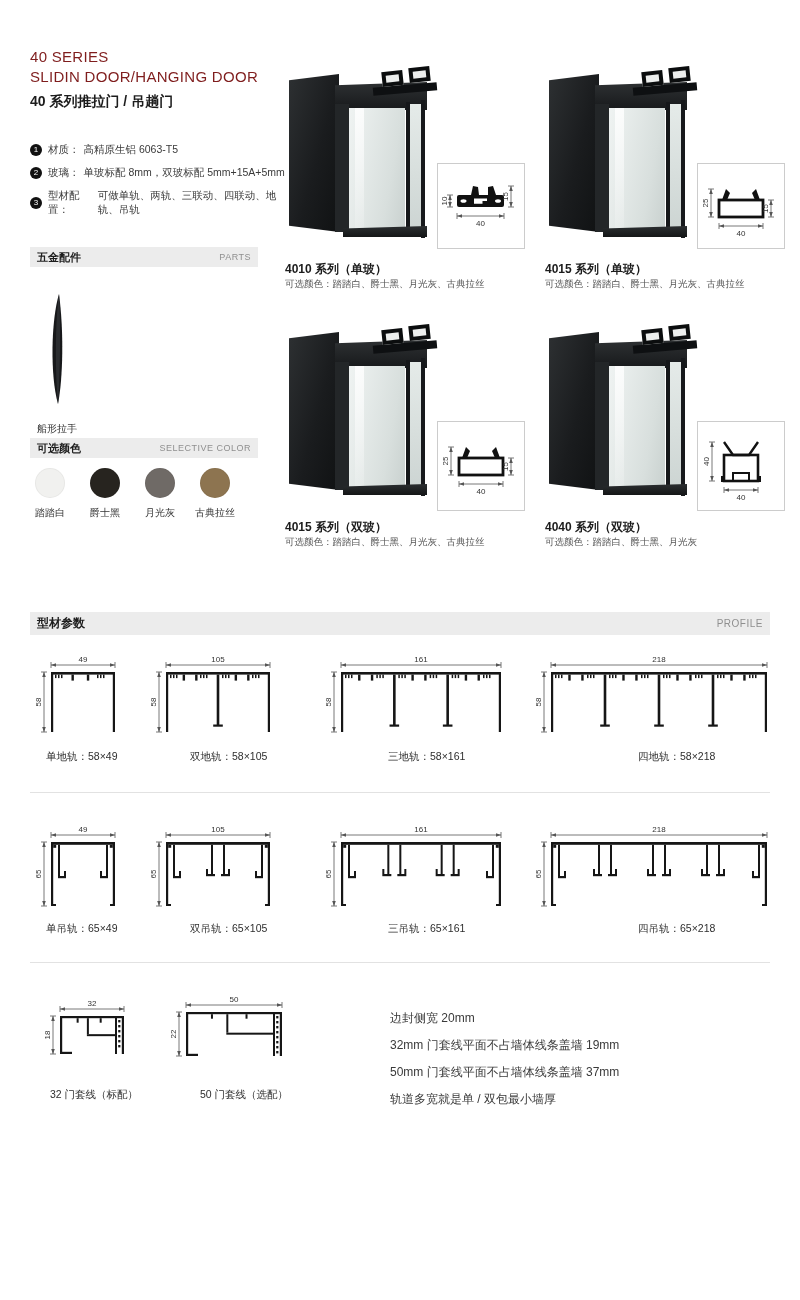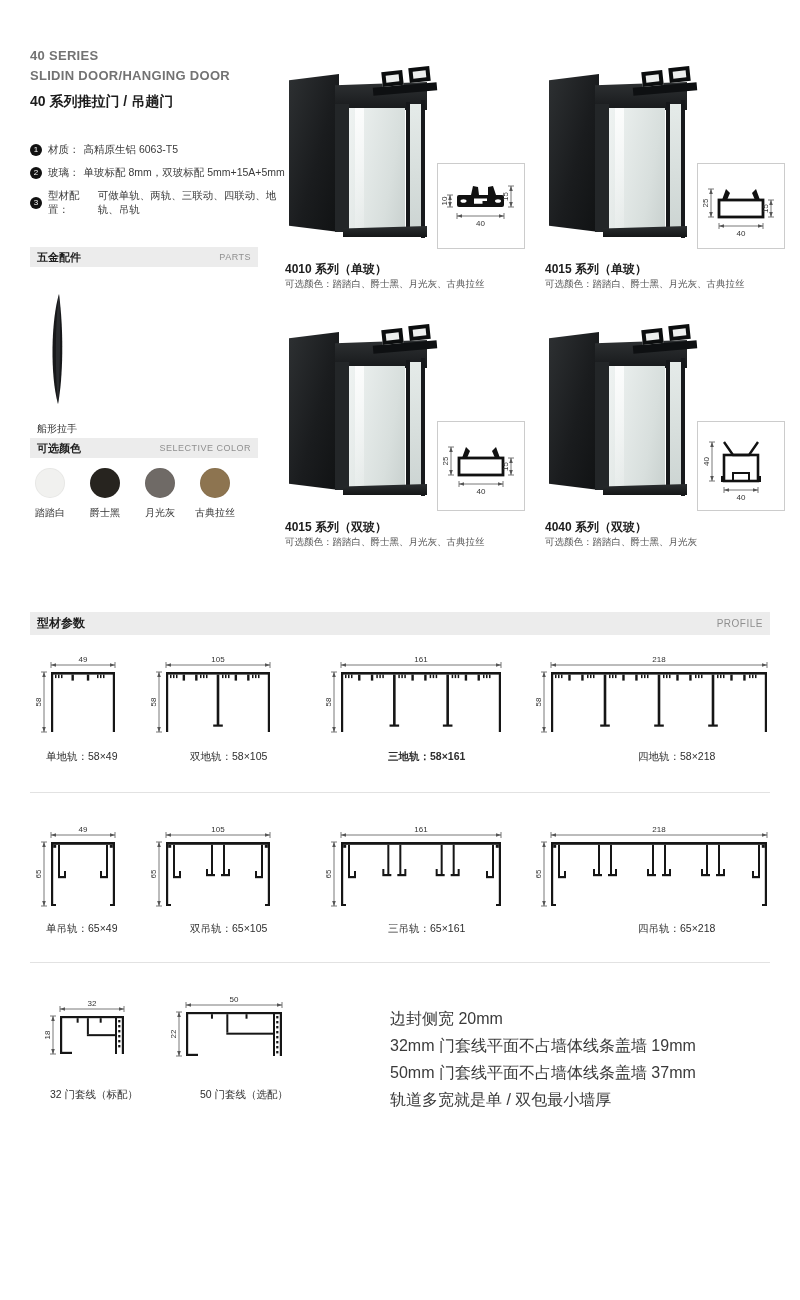--- a/index.html
+++ b/index.html
@@ -1,21 +1,21 @@
 <!DOCTYPE html>
 <html><head>
 <meta charset="utf-8">
 <style>
   html,body{margin:0;padding:0;background:#fff;}
   .page{position:relative;width:800px;height:1300px;background:#fff;overflow:hidden;
         font-family:"Liberation Sans",sans-serif;color:#222;}
   .abs{position:absolute;}
 
   
-  .t-en{font-size:13px;font-weight:700;letter-spacing:.3px;color:#737373;}
+  .t-en{font-size:15px;font-weight:400;letter-spacing:.3px;color:#7f1d1d;}
   .t-cn{font-size:14px;font-weight:700;color:#1c1c1c;}
   .spec-row{display:flex;align-items:center;margin-bottom:9px;font-size:10.5px;color:#3a3a3a;}
   .spec-num{display:inline-block;width:12px;height:12px;border-radius:50%;background:#111;color:#fff;
             font-size:8px;line-height:12px;text-align:center;margin-right:6px;flex:0 0 12px;}
   .spec-label{margin-right:4px;}
 
   
   .band{display:flex;justify-content:space-between;align-items:center;background:#ececec;
         padding:0 7px;box-sizing:border-box;}
   .band .cn{font-weight:700;font-size:11px;color:#1d1d1d;}
@@ -61,21 +61,21 @@
 
   
   .secbox{position:absolute;border:1px solid #ccc;background:#fff;}
 
   
   .prod-name{font-size:12px;font-weight:700;color:#1c1c1c;}
   .prod-colors{font-size:9.5px;color:#555;}
 
   
   .track-label{position:absolute;font-size:10.5px;color:#2e2e2e;}
-  .note-line{font-size:16px;color:#3a3a3a;line-height:27px;white-space:nowrap;}
+  .note-line{font-size:12px;color:#3a3a3a;line-height:27px;white-space:nowrap;}
 
   svg text{font-family:"Liberation Sans",sans-serif;}
 </style>
 </head>
 <body>
 
 <div class="page">
 
   <div class="abs t-en" style="left:30px;top:48px;">40 SERIES</div>
   <div class="abs t-en" style="left:30px;top:68px;">SLIDIN DOOR/HANGING DOOR</div>
@@ -464,21 +464,21 @@
         <rect x="70.7" y="18.6" width="2.6" height="51" fill="#161616"></rect>
         <rect x="67.2" y="68.5" width="9.6" height="2.2" fill="#161616"></rect>
         <rect x="124.7" y="18.6" width="2.6" height="51" fill="#161616"></rect>
         <rect x="121.2" y="68.5" width="9.6" height="2.2" fill="#161616"></rect>
         <rect x="178.7" y="18.6" width="2.6" height="51" fill="#161616"></rect>
         <rect x="175.2" y="68.5" width="9.6" height="2.2" fill="#161616"></rect>
       </svg></div>
 
   <div class="track-label" style="left:46px;top:750px;">单地轨：58×49</div>
   <div class="track-label" style="left:190px;top:750px;">双地轨：58×105</div>
-  <div class="track-label" style="left:388px;top:750px;font-weight:bold;">三地轨：58×161</div>
+  <div class="track-label" style="left:388px;top:750px;">三地轨：58×161</div>
   <div class="track-label" style="left:638px;top:750px;">四地轨：58×218</div>
 
   <div class="hrule" style="left:30px;top:792px;width:740px;"></div>
 
   <div class="abs prof" style="left:33px;top:826px;"><svg width="90" height="90" viewBox="0 0 90 90">
         <line x1="18" y1="9" x2="82" y2="9" stroke="#555" stroke-width="0.8"></line>
         <line x1="18" y1="6" x2="18" y2="12" stroke="#555" stroke-width="0.8"></line>
         <line x1="82" y1="6" x2="82" y2="12" stroke="#555" stroke-width="0.8"></line>
         <polygon points="18,9 23,7.2 23,10.8" fill="#555"></polygon>
         <polygon points="82,9 77,7.2 77,10.8" fill="#555"></polygon>

